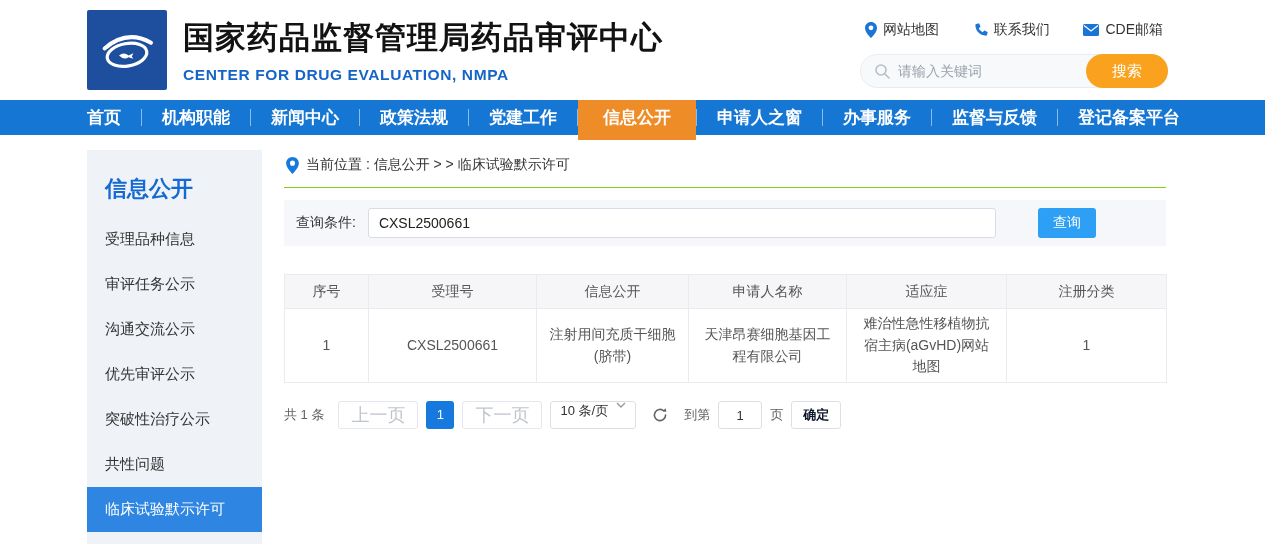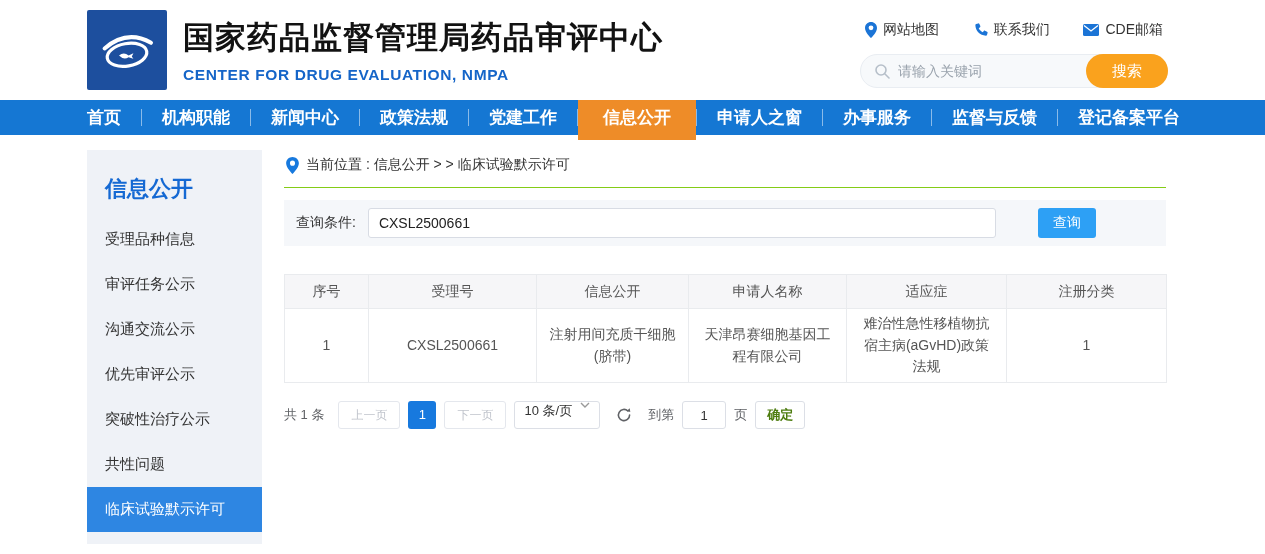--- a/index.html
+++ b/index.html
@@ -41,27 +41,27 @@
   .query-label { font-size:14px; color:#333; white-space:nowrap; }
   .query-input { margin-left:12px; width:628px; height:30px; border:1px solid #d8dce4; border-radius:3px; padding:0 10px; font-size:14px; color:#222; background:#fff; outline:none; }
   .query-btn { margin-left:42px; width:58px; height:30px; background:#2da0f5; color:#fff; border:none; border-radius:3px; font-size:14px; cursor:pointer; }
 
   .result-table { margin-top:28px; width:100%; border-collapse:collapse; table-layout:fixed; }
   .result-table th { background:#f6f6f8; font-weight:400; font-size:14px; color:#555; height:34px; border:1px solid #e9ebee; }
   .result-table td { font-size:14px; color:#555; height:54px; text-align:center; border:1px solid #e9ebee; padding:4px 10px; line-height:1.55; }
 
   .pagination { margin-top:18px; display:flex; align-items:center; font-size:13px; color:#606266; gap:8px; }
   .pg-total { margin-right:6px; white-space:nowrap; }
-  .pg-btn { height:28px; line-height:26px; padding:0 12px; border:1px solid #e4e7ed; border-radius:3px; background:#fff; color:#c0c4cc; font-size:12px; cursor:default; }
+  .pg-btn { height:28px; line-height:26px; padding:0 12px; border:1px solid #e4e7ed; border-radius:3px; background:#fff; color:#c0c4cc; font-size:18px; cursor:default; }
   .pg-page { width:28px; height:28px; line-height:28px; text-align:center; background:#1779de; color:#fff; border-radius:3px; font-size:13px; cursor:pointer; }
   .pg-select { height:28px; border:1px solid #dcdfe6; border-radius:3px; display:flex; padding:0 9px; gap:8px; color:#333; background:#fff; cursor:pointer; white-space:nowrap; }
   .pg-refresh { margin:0 8px; display:flex; align-items:center; cursor:pointer; }
   .pg-goto-label, .pg-goto-unit { white-space:nowrap; color:#606266; }
   .pg-goto-input { width:44px; height:28px; border:1px solid #dcdfe6; border-radius:3px; text-align:center; font-size:13px; color:#333; outline:none; }
-  .pg-confirm { height:28px; padding:0 11px; border:1px solid #dcdfe6; border-radius:3px; background:#fff; color:#4d7c0f; font-size:13px; font-weight:600; cursor:pointer;text-align:center; }
+  .pg-confirm { height:28px; padding:0 11px; border:1px solid #dcdfe6; border-radius:3px; background:#fff; color:#0f172a; font-size:13px; font-weight:600; cursor:pointer;text-align:center; }
 </style>
 </head>
 <body>
 
 <div class="page">
 
   <div class="header">
     <div class="logo">
       <svg width="64" height="64" viewBox="0 0 80 80">
         <ellipse cx="40" cy="46" rx="25" ry="14" fill="none" stroke="#fff" stroke-width="4" transform="rotate(-10 40 46)"></ellipse>
@@ -175,21 +175,21 @@
             <th>适应症</th>
             <th>注册分类</th>
           </tr>
         </thead>
         <tbody>
           <tr>
             <td>1</td>
             <td>CXSL2500661</td>
             <td>注射用间充质干细胞(脐带)</td>
             <td>天津昂赛细胞基因工程有限公司</td>
-            <td>难治性急性移植物抗宿主病(aGvHD)政策法规</td>
+            <td>难治性急性移植物抗宿主病(aGvHD)网站地图</td>
             <td>1</td>
           </tr>
         </tbody>
       </table>
 
       <div class="pagination">
         <span class="pg-total">共 1 条</span>
         <button class="pg-btn">上一页</button>
         <span class="pg-page">1</span>
         <button class="pg-btn">下一页</button>

